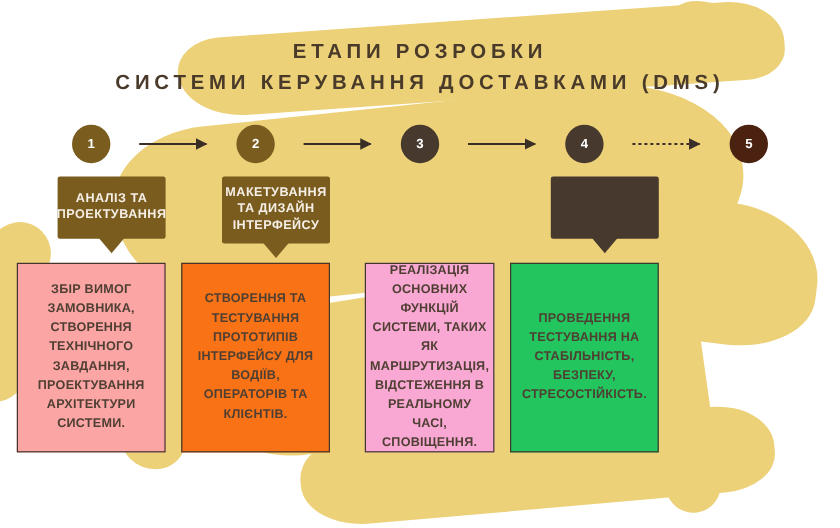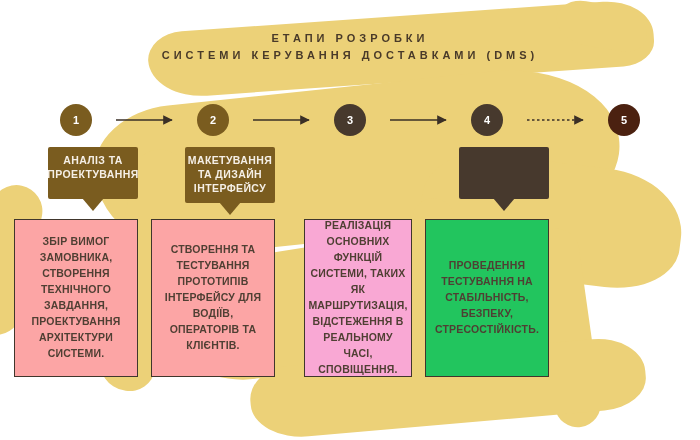--- a/index.html
+++ b/index.html
@@ -26,40 +26,40 @@
     border-radius:22px;}
   .blob-strip-right{left:544px;top:228px;width:46px;height:200px;transform:rotate(-8deg);
     border-radius:24px;}
   .blob-edge-left{left:-20px;top:184px;width:52px;height:152px;transform:rotate(12deg);
     border-radius:26px;}
   .blob-bottom{left:250px;top:352px;width:396px;height:72px;transform:rotate(-5deg);
     border-radius:40px 50px 44px 55px / 32px 36px 30px 36px;}
   
   .title{
     position:absolute;z-index:2;left:0;right:0;top:30px;text-align:center;
-    color:#493a29;font-weight:bold;font-size:11px;letter-spacing:4px;line-height:1.5;
+    color:#493a29;font-weight:bold;font-size:17px;letter-spacing:4px;line-height:1.5;
   }
   
   .arrows{position:absolute;z-index:1;left:0;top:0;}
   
   .stages{
     position:absolute;z-index:2;left:14px;top:0;width:672px;height:440px;
     display:grid;grid-template-columns:repeat(5,124px);column-gap:13px;
   }
   .col{position:relative;}
   .circle{
     position:absolute;top:104px;left:50%;transform:translateX(-50%);
     width:32px;height:32px;border-radius:50%;
     display:flex;align-items:center;justify-content:center;
     color:#fff;font-weight:bold;font-size:11px;
   }
   .header{
     position:absolute;top:147px;left:0;right:0;min-height:52px;
     box-sizing:border-box;padding:7px 17px;border-radius:2px;
-    display:flex;align-items:flex-start;justify-content:center;text-align:center;
+    display:flex;align-items:center;justify-content:center;text-align:center;
     color:#f5efe6;font-weight:bold;font-size:10.5px;letter-spacing:.4px;line-height:1.32;margin-left:34px;
   }
   .pointer{
     position:absolute;bottom:-12px;left:50%;margin-left:-11px;
     width:0;height:0;border-left:11px solid transparent;border-right:11px solid transparent;
     border-top:13px solid #000;
   }
   .card{
     position:absolute;top:219px;left:0;right:0;height:158px;
     box-sizing:border-box;padding:8px 9px;
@@ -119,21 +119,21 @@
       <span>ЗБІР ВИМОГ ЗАМОВНИКА, СТВОРЕННЯ ТЕХНІЧНОГО ЗАВДАННЯ, ПРОЕКТУВАННЯ АРХІТЕКТУРИ СИСТЕМИ.</span>
     </div>
   </div>
 
   <div class="col">
     <div class="circle" style="background: rgb(122, 92, 31);">2</div>
     <div class="header" style="background: rgb(122, 92, 31);">
       <span>МАКЕТУВАННЯ ТА ДИЗАЙН ІНТЕРФЕЙСУ</span>
       <span class="pointer" style="border-top-color: rgb(122, 92, 31);"></span>
     </div>
-    <div class="card" style="background: #fca5a5; border-color: rgb(64, 54, 44); color: rgb(79, 63, 51);">
+    <div class="card" style="background: #f97316; border-color: rgb(64, 54, 44); color: rgb(79, 63, 51);">
       <span>СТВОРЕННЯ ТА ТЕСТУВАННЯ ПРОТОТИПІВ ІНТЕРФЕЙСУ ДЛЯ ВОДІЇВ, ОПЕРАТОРІВ ТА КЛІЄНТІВ.</span>
     </div>
   </div>
 
   <div class="col">
     <div class="circle" style="background: rgb(71, 57, 45);">3</div>
     <div class="card" style="background: #f9a8d4; border-color: rgb(64, 54, 44); color: rgb(79, 63, 51); margin-left: 16px;">
       <span>РЕАЛІЗАЦІЯ ОСНОВНИХ ФУНКЦІЙ СИСТЕМИ, ТАКИХ ЯК МАРШРУТИЗАЦІЯ, ВІДСТЕЖЕННЯ В РЕАЛЬНОМУ ЧАСІ, СПОВІЩЕННЯ.</span>
     </div>
   </div>

